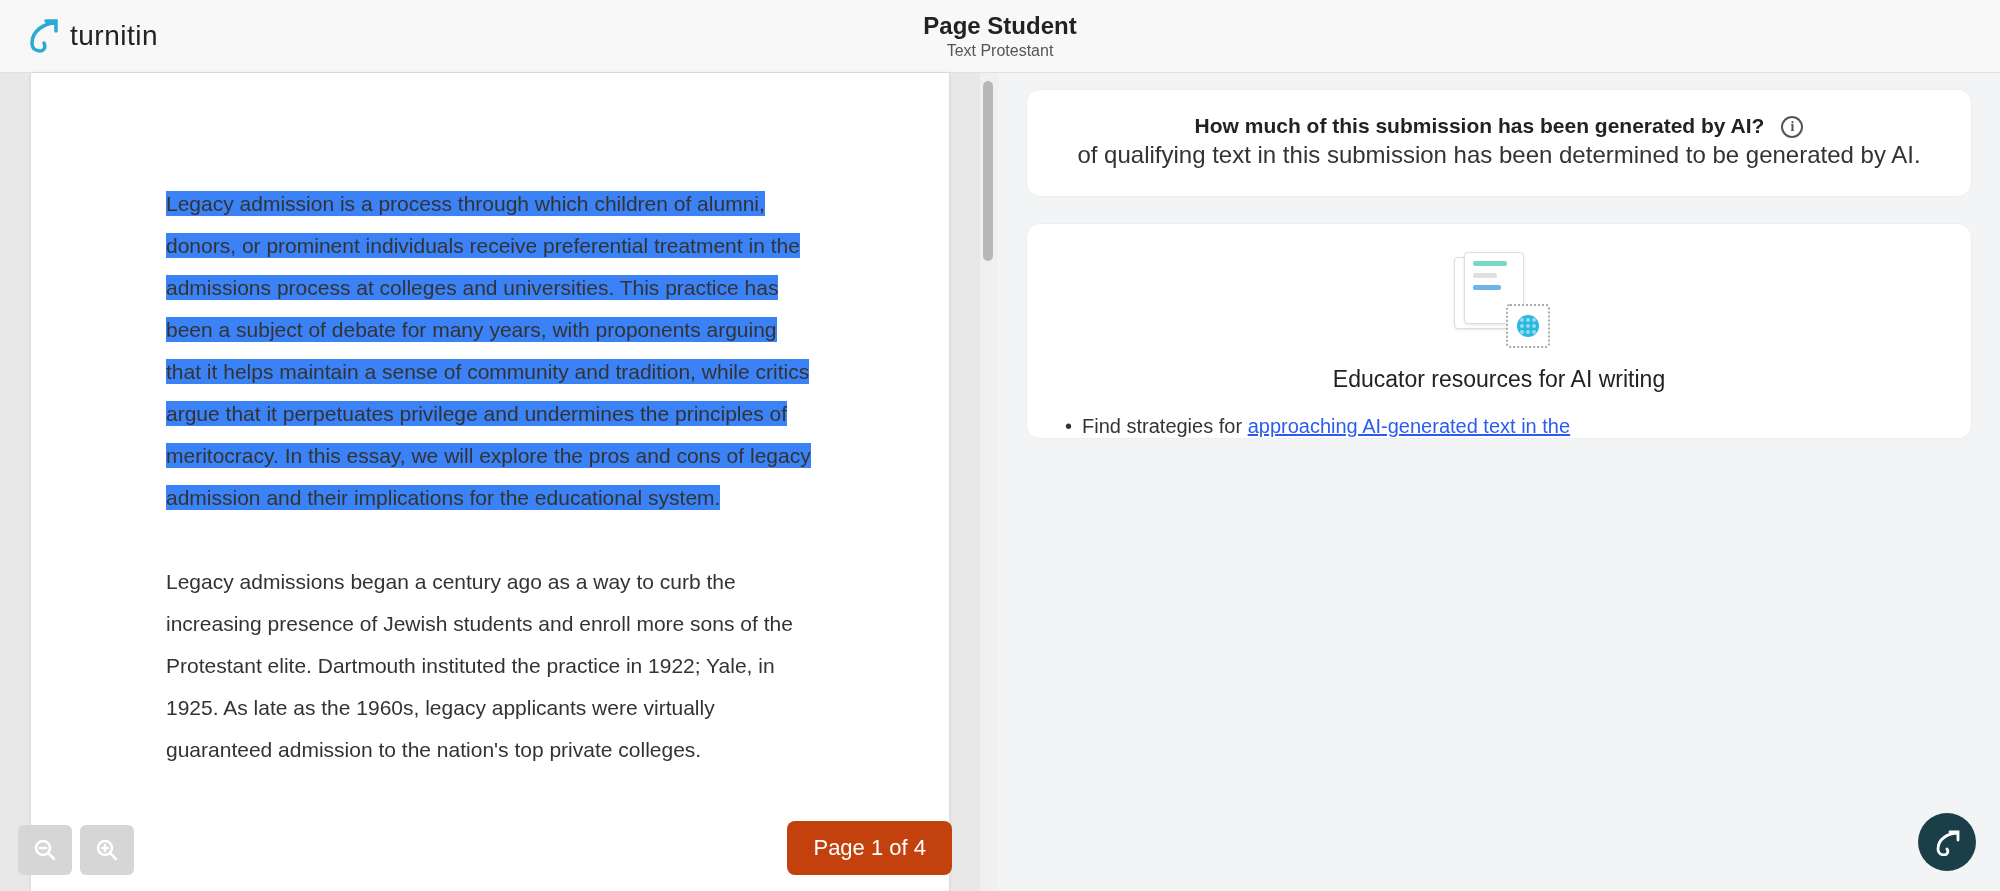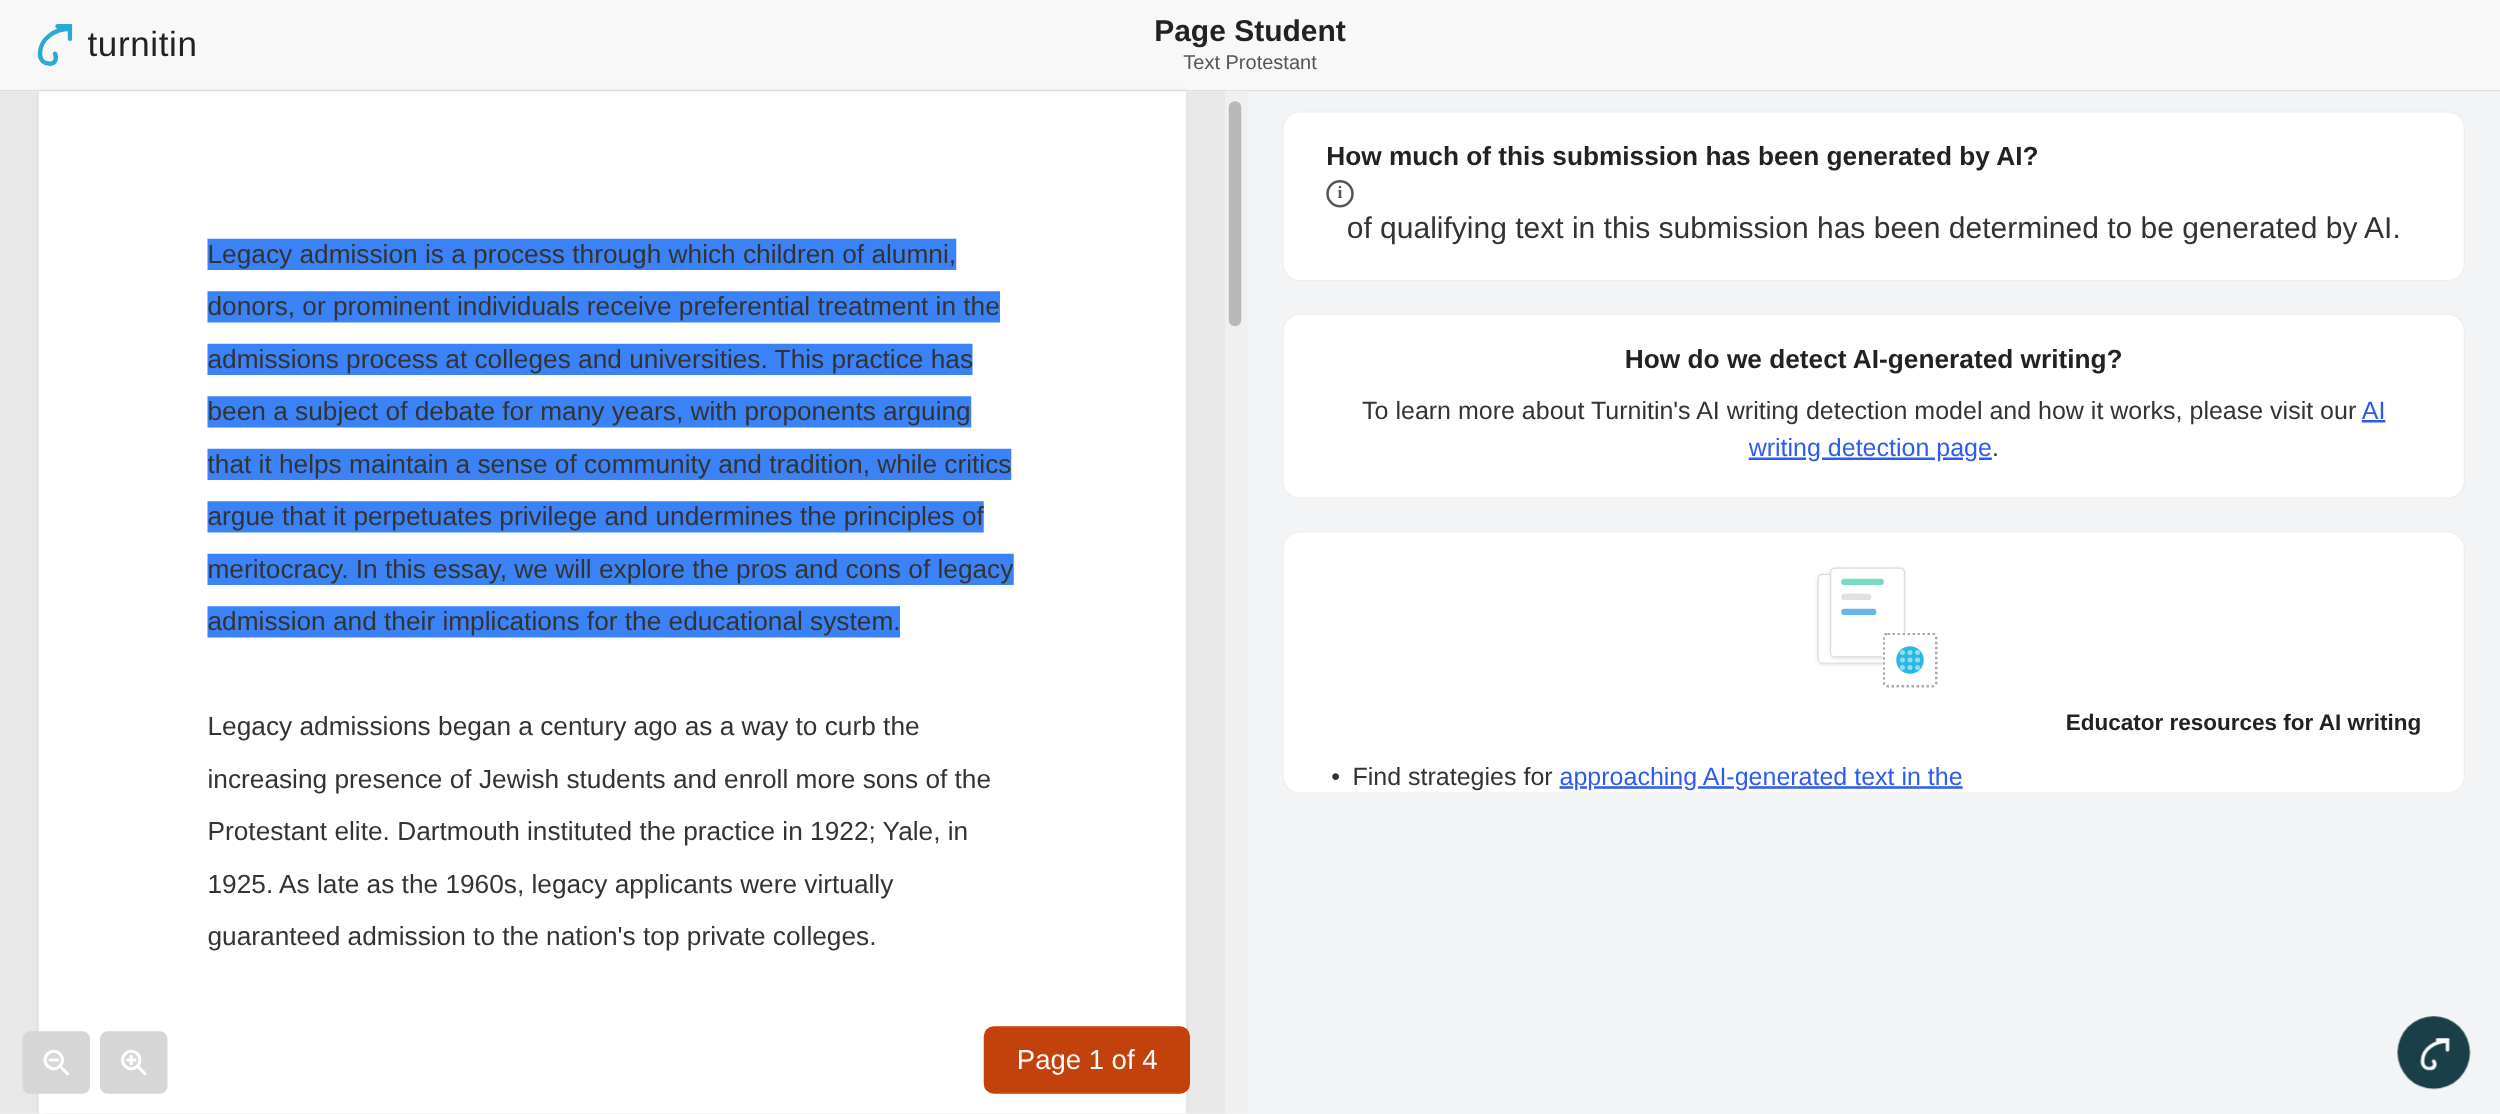--- a/index.html
+++ b/index.html
@@ -13,39 +13,39 @@
   .main { display: flex; height: calc(891px - 73px); }
   .doc-area { width: 980px; position: relative; background: #e8e8e8; padding: 0 22px; }
   .doc-page { background: #fff; width: 918px; height: 100%; margin: 0 auto; padding: 110px 135px 0 135px; box-shadow: 0 0 4px rgba(0,0,0,0.1); overflow: hidden; }
   .essay { font-size: 21px; line-height: 2.0; color: #333; font-family: "Helvetica Neue", Helvetica, Arial, sans-serif; }
   .essay .hl { background: #3b82f6; padding: 1px 0; }
   .essay p { margin-bottom: 42px; }
   .scrollbar-gutter { width: 18px; background: #f0f0f0; position: relative; }
   .scrollbar-thumb { position: absolute; top: 8px; left: 3px; width: 10px; height: 180px; background: #b8b8b8; border-radius: 5px; }
   .side-panel { flex: 1; background: #f3f4f5; padding: 16px 28px 0 28px; overflow: hidden; }
   .card { background: #fff; border-radius: 14px; border: 1px solid #eee; padding: 24px 34px; margin-bottom: 26px; text-align: center; }
-  .card-title-row { display: flex; justify-content: center; align-items: flex-start; gap: 6px; flex-direction: column; }
+  .card-title-row { display: flex; justify-content: center; align-items: flex-end; gap: 17px; }
   .card-title { font-size: 21px; font-weight: 700; color: #222; }
   .info-icon { width: 22px; height: 22px; border: 2px solid #555; border-radius: 50%; display: inline-flex; align-items: center; justify-content: center; font-size: 14px; font-weight: 600; color: #555; font-family: serif; }
   .percent { font-size: 90px; font-weight: 800; color: #2c5bf0; line-height: 1; margin: 18px 0 14px 0; }
   .percent-desc { font-size: 24px; color: #333; line-height: 1.4; }
   .card-body { font-size: 20px; color: #333; line-height: 1.5; margin-top: 14px; }
   .link { color: #2c5bf0; text-decoration: underline; cursor: pointer; }
   .resource-card { background: #fff; border-radius: 14px; border: 1px solid #eee; padding: 28px 34px 0 34px; text-align: center; }
   .resource-illus { width: 90px; height: 90px; margin: 0 auto 24px auto; position: relative; }
   .doc-shape-back { position: absolute; top: 5px; left: 0; width: 60px; height: 72px; background: #fff; border: 1px solid #ddd; border-radius: 4px; box-shadow: 0 1px 3px rgba(0,0,0,0.1); }
   .doc-shape-front { position: absolute; top: 0; left: 10px; width: 60px; height: 72px; background: #fff; border: 1px solid #ddd; border-radius: 4px; box-shadow: 0 1px 3px rgba(0,0,0,0.1); }
   .doc-line { position:absolute; left:8px; height:5px; background:#7ad9c4; border-radius:2px; }
   .doc-line.l1 { top:8px; width:34px; }
   .doc-line.l2 { top:20px; width:24px; background:#e0e0e0; }
   .doc-line.l3 { top:32px; width:28px; background:#6bb5ea; }
   .chip { position: absolute; bottom: -6px; right: -6px; width: 44px; height: 44px; border: 2px dotted #aaa; border-radius: 4px; background: #fff; display:flex; align-items:center; justify-content:center; }
   .chip-inner { width:22px; height:22px; background:#28b9e0; border-radius:50%; display:grid; grid-template-columns:repeat(3,4px); grid-template-rows:repeat(3,4px); gap:2px; padding:3px; }
   .chip-inner span{ background:rgba(255,255,255,.5); border-radius:50%; }
-  .resource-title { font-size: 18px; font-weight: 700; margin-bottom: 22px; text-align: right; }
+  .resource-title { font-size: 23px; font-weight: 400; margin-bottom: 22px; }
   .bullet-row { text-align: left; font-size: 20px; color: #333; padding-left: 4px; display: flex; gap: 10px; }
   .zoom-controls { position: absolute; bottom: 16px; left: 18px; display: flex; gap: 8px; }
   .zoom-btn { width: 54px; height: 50px; background: #d6d6d6; border-radius: 6px; display: flex; align-items: center; justify-content: center; cursor: pointer; }
   .page-badge { position: absolute; bottom: 16px; right: 28px; background: #c2410c; color: #fff; font-size: 22px; font-weight: 500; padding: 14px 26px; border-radius: 8px; }
   .floating-btn { position: fixed; bottom: 20px; right: 24px; width: 58px; height: 58px; border-radius: 50%; background: #1a3f49; display: flex; align-items: center; justify-content: center; cursor: pointer; }
 </style>
 </head>
 <body>
 
 <div class="header">
@@ -96,26 +96,20 @@
   <div class="side-panel">
 
     <div class="card">
       <div class="card-title-row">
         <div class="card-title">How much of this submission has been generated by AI?</div>
         <span class="info-icon">i</span>
       </div>
       <div class="percent-desc">of qualifying text in this submission has been determined to be generated by AI.</div>
     </div>
 
-    <div class="card">
-      <div class="card-title">How do we detect AI-generated writing?</div>
-      <div class="card-body">
-        <span>To learn more about Turnitin's AI writing detection model and how it works, please visit our </span><a class="link">AI writing detection page</a><span>.</span>
-      </div>
-    </div>
 
     <div class="resource-card">
       <div class="resource-illus">
         <div class="doc-shape-back"></div>
         <div class="doc-shape-front">
           <div class="doc-line l1"></div>
           <div class="doc-line l2"></div>
           <div class="doc-line l3"></div>
         </div>
         <div class="chip">

